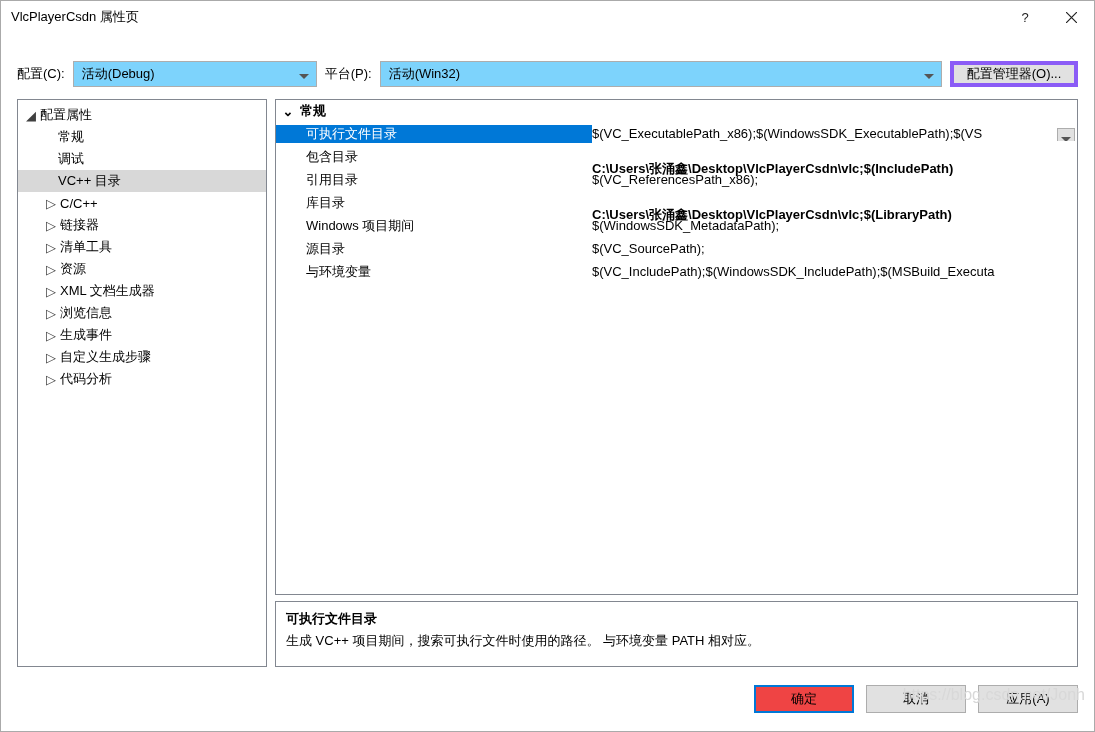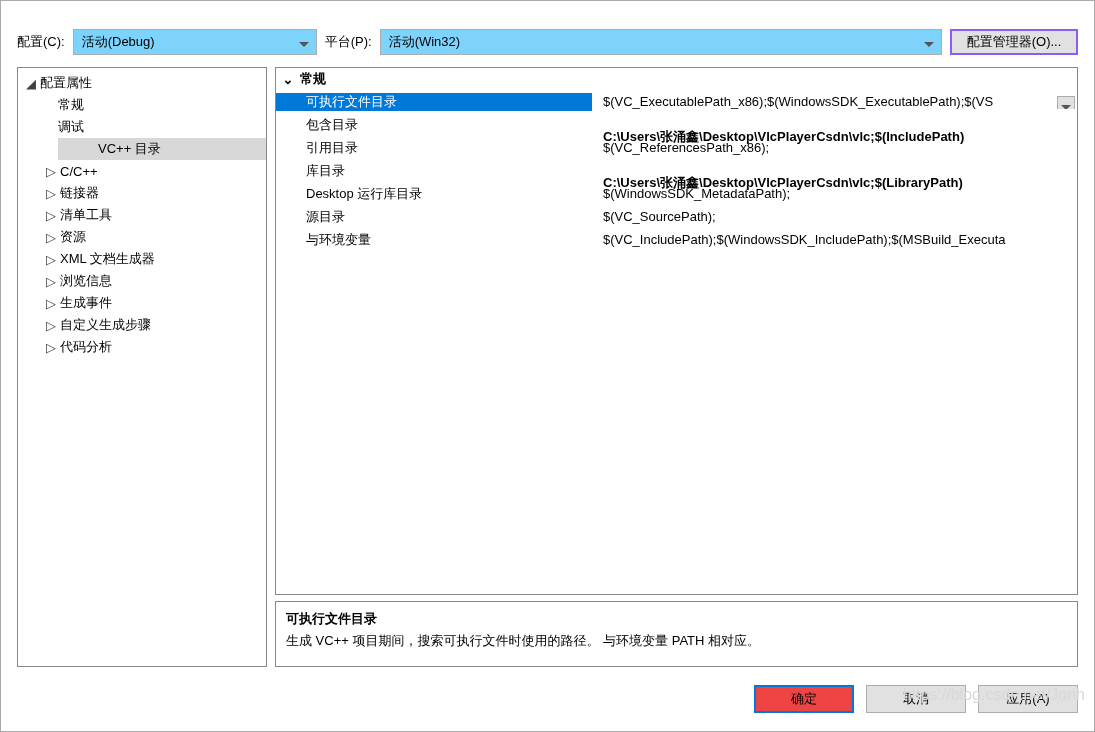--- a/index.html
+++ b/index.html
@@ -7,56 +7,65 @@
 .window { width: 1095px; height: 732px; border: 1px solid #aaa; display: flex; flex-direction: column; }
 .titlebar { height: 32px; display: flex; align-items: center; padding: 0 0 0 10px; }
 .titlebar .title { flex: 1; }
 .titlebar .tbtn { width: 46px; height: 32px; display: flex; align-items: center; justify-content: center; color: #222; }
 .toprow { display: flex; align-items: center; gap: 8px; padding: 28px 16px 12px 16px; }
 .toprow label { white-space: nowrap; }
 .dropdown { position: relative; height: 26px; border: 1px solid #adadad; background: #7dd3fc; display: flex; align-items: center; padding: 0 22px 0 8px; }
 .dropdown .arrow { position: absolute; right: 4px; top: 4px; width: 16px; height: 16px; display: flex; align-items: center; justify-content: center; }
 .dd1 { width: 244px; }
 .dd2 { flex: 1; }
-.cfgbtn { height: 26px; width: 128px; border: 2px solid #8b5cf6; background: #e1e1e1; display: flex; align-items: center; justify-content: center; }
+.cfgbtn { height: 26px; width: 128px; border: 4px solid #8b5cf6; background: #e1e1e1; display: flex; align-items: center; justify-content: center; }
 .middle { flex: 1; display: flex; gap: 8px; padding: 0 16px; min-height: 0; }
 .tree { width: 250px; border: 1px solid #828790; padding: 4px 0; overflow: auto; }
 .tree .node { display: flex; align-items: center; height: 22px; padding-left: 8px; white-space: nowrap; }
 .tree .expander { width: 14px; display: inline-flex; justify-content: center; color: #404040; margin-right: 2px; }
 .tree .lvl1 { padding-left: 6px; }
 .tree .lvl2 { padding-left: 40px; }
 .tree .lvl2b { padding-left: 26px; }
-.tree .sel { background: #d8d8d8; margin-left: 40px; }
+.tree .sel { background: #d8d8d8; }
 .rightcol { flex: 1; display: flex; flex-direction: column; gap: 6px; min-width: 0; }
 .grid { flex: 1; border: 1px solid #828790; overflow: hidden; display: flex; flex-direction: column; }
 .grouprow { display: flex; align-items: center; height: 22px; }
 .grouprow .exp { width: 24px; display: flex; justify-content: center; font-weight: bold; }
 .grouprow .lbl { font-weight: bold; }
 .gridbody { flex: 1; overflow: hidden; }
 .propRow { display: flex; height: 23px; align-items: center; }
 .propRow .key { width: 316px; padding-left: 30px; white-space: nowrap; overflow: hidden; }
-.propRow .val { flex: 1; padding-left: 11px; white-space: nowrap; overflow: hidden; position: relative; padding-right: 22px; }
+.propRow .val { flex: 1; padding-left: 0; white-space: nowrap; overflow: hidden; position: relative; padding-right: 22px; }
 .propRow.selected .key { background: #0078d7; color: #fff; }
 .propRow .dropbtn { position: absolute; right: 2px; top: 2px; width: 18px; height: 18px; border: 1px solid #adadad; background: #e1e1e1; display: none; align-items: center; justify-content: center; }
 .propRow.selected .dropbtn { display: flex; }
 .propRow .bold { font-weight: bold; margin-top: 24px; }
 .desc { border: 1px solid #828790; padding: 8px 10px 14px 10px; height: 66px; }
 .desc .title { font-weight: bold; margin-bottom: 4px; }
 .bottom { display: flex; justify-content: flex-end; gap: 12px; padding: 18px 16px 18px 16px; }
 .btn { width: 100px; height: 28px; border: 1px solid #adadad; background: #e1e1e1; display: flex; align-items: center; justify-content: center; }
 .btn.primary { border: 2px solid #0078d7; background: #ef4444; }
 .btn.disabled { color: #000000; }
 .chev::before { content: ""; display: inline-block; width: 0; height: 0; border-left: 5px solid transparent; border-right: 5px solid transparent; border-top: 5px solid #555; }
 .watermark { position: absolute; right: 10px; bottom: 28px; color: #d8d8d8; font-size: 16px; pointer-events: none; text-align: right; }
 </style>
 </head>
 <body>
 
 <div class="window">
 
+  <div class="titlebar">
+    <div class="title">VlcPlayerCsdn 属性页</div>
+    <div class="tbtn">?</div>
+    <div class="tbtn">
+      <svg width="11" height="11" viewBox="0 0 11 11">
+          <path d="M0 0 L11 11 M11 0 L0 11" stroke="#222" stroke-width="1.2"></path>
+        </svg>
+    </div>
+  </div>
 
   <div class="toprow">
     <label>配置(C):</label>
     <div class="dropdown dd1">
       <span>活动(Debug)</span>
       <span class="arrow">
           <span class="chev"></span>
         </span>
     </div>
     <label>平台(P):</label>
@@ -144,21 +153,21 @@
             </div>
             <div class="propRow">
               <div class="key">引用目录</div>
               <div class="val">$(VC_ReferencesPath_x86);</div>
             </div>
             <div class="propRow">
               <div class="key">库目录</div>
               <div class="val bold">C:\Users\张涌鑫\Desktop\VlcPlayerCsdn\vlc;$(LibraryPath)</div>
             </div>
             <div class="propRow">
-              <div class="key">Desktop 运行库目录</div>
+              <div class="key">Windows 项目期间</div>
               <div class="val">$(WindowsSDK_MetadataPath);</div>
             </div>
             <div class="propRow">
               <div class="key">源目录</div>
               <div class="val">$(VC_SourcePath);</div>
             </div>
             <div class="propRow">
               <div class="key">与环境变量</div>
               <div class="val">$(VC_IncludePath);$(WindowsSDK_IncludePath);$(MSBuild_Executa</div>
             </div>

